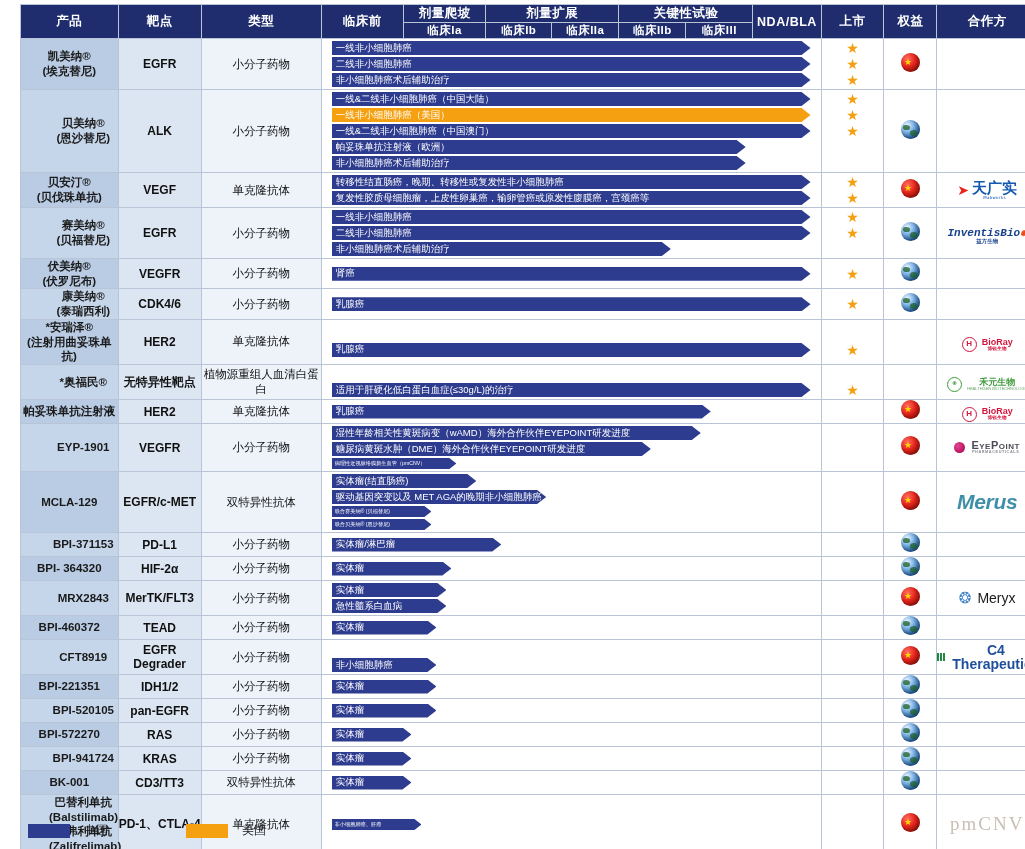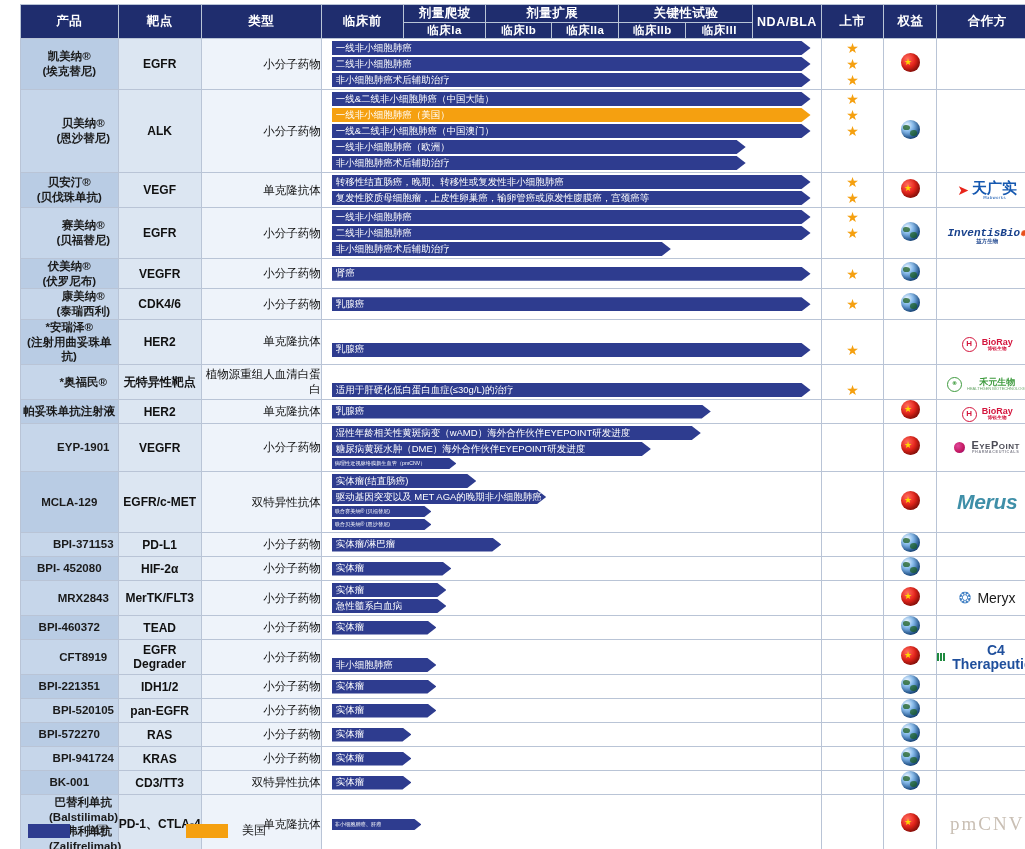--- a/index.html
+++ b/index.html
@@ -12,21 +12,21 @@
   thead th{
     background:#1f2d6e;color:#ffffff;font-size:12.5px;font-weight:bold;
     text-align:center;vertical-align:middle;border:1px solid #4a5894;
     letter-spacing:.5px;
   }
   thead th.sub{font-size:11.5px;}
 
   td.c-prod{background:#b9cce4;color:#1a1a1a;font-size:11.5px;font-weight:bold;text-align:center;vertical-align:middle;line-height:1.28;padding:2px 3px;}
   td.c-prod.alt{background:#c6d6ea;padding-left:28px;}
   td.c-target{background:#dce6f2;color:#101010;font-size:12px;font-weight:bold;text-align:center;vertical-align:middle;}
-  td.c-type{background:#eef3fa;color:#101010;font-size:11.5px;text-align:right;vertical-align:middle;font-family:Liberation Serif, serif;}
+  td.c-type{background:#eef3fa;color:#101010;font-size:11.5px;text-align:center;vertical-align:middle;font-family:Liberation Serif, serif;}
   td.c-bars{background:#ffffff;padding:0;vertical-align:middle;}
   td.c-mkt{background:#ffffff;vertical-align:middle;padding:0;}
   td.c-rights{background:#ffffff;text-align:center;vertical-align:middle;}
   td.c-partner{background:#ffffff;text-align:center;vertical-align:middle;}
 
   .barwrap{position:relative;width:100%;}
   .barrow{position:relative;height:14px;margin:2px 0;}
   .bar{position:absolute;top:0;height:14px;display:flex;align-items:center;
        color:#fff;font-size:9.5px;white-space:nowrap;padding-left:4px;box-sizing:border-box;
        clip-path:polygon(0 0, calc(100% - 9px) 0, 100% 50%, calc(100% - 9px) 100%, 0 100%);}
@@ -187,21 +187,21 @@
                   <span class="lbl">一线非小细胞肺癌（美国）</span>
                 </div>
               </div>
               <div class="barrow">
                 <div class="bar cn" style="left:2%;width:96%">
                   <span class="lbl">一线&amp;二线非小细胞肺癌（中国澳门）</span>
                 </div>
               </div>
               <div class="barrow">
                 <div class="bar cn" style="left:2%;width:83%">
-                  <span class="lbl">一线非小细胞肺癌（欧洲）</span>
+                  <span class="lbl">帕妥珠单抗注射液（欧洲）</span>
                 </div>
               </div>
               <div class="barrow">
                 <div class="bar cn" style="left:2%;width:83%">
                   <span class="lbl">非小细胞肺癌术后辅助治疗</span>
                 </div>
               </div>
             </div>
           </td>
           <td class="c-mkt">
@@ -511,21 +511,21 @@
           </td>
           <td class="c-mkt">
             <div class="starcol">
               <div class="starrow"></div>
             </div>
           </td>
           <td class="c-rights"><span class="globe"></span></td>
           <td class="c-partner"></td>
         </tr>
         <tr>
-          <td class="c-prod">BPI- 452080</td>
+          <td class="c-prod">BPI- 364320</td>
           <td class="c-target">HIF-2α</td>
           <td class="c-type">小分子药物</td>
           <td class="c-bars" colspan="7">
             <div class="barwrap">
               <div class="barrow">
                 <div class="bar cn" style="left:2%;width:24%">
                   <span class="lbl">实体瘤</span>
                 </div>
               </div>
             </div>

